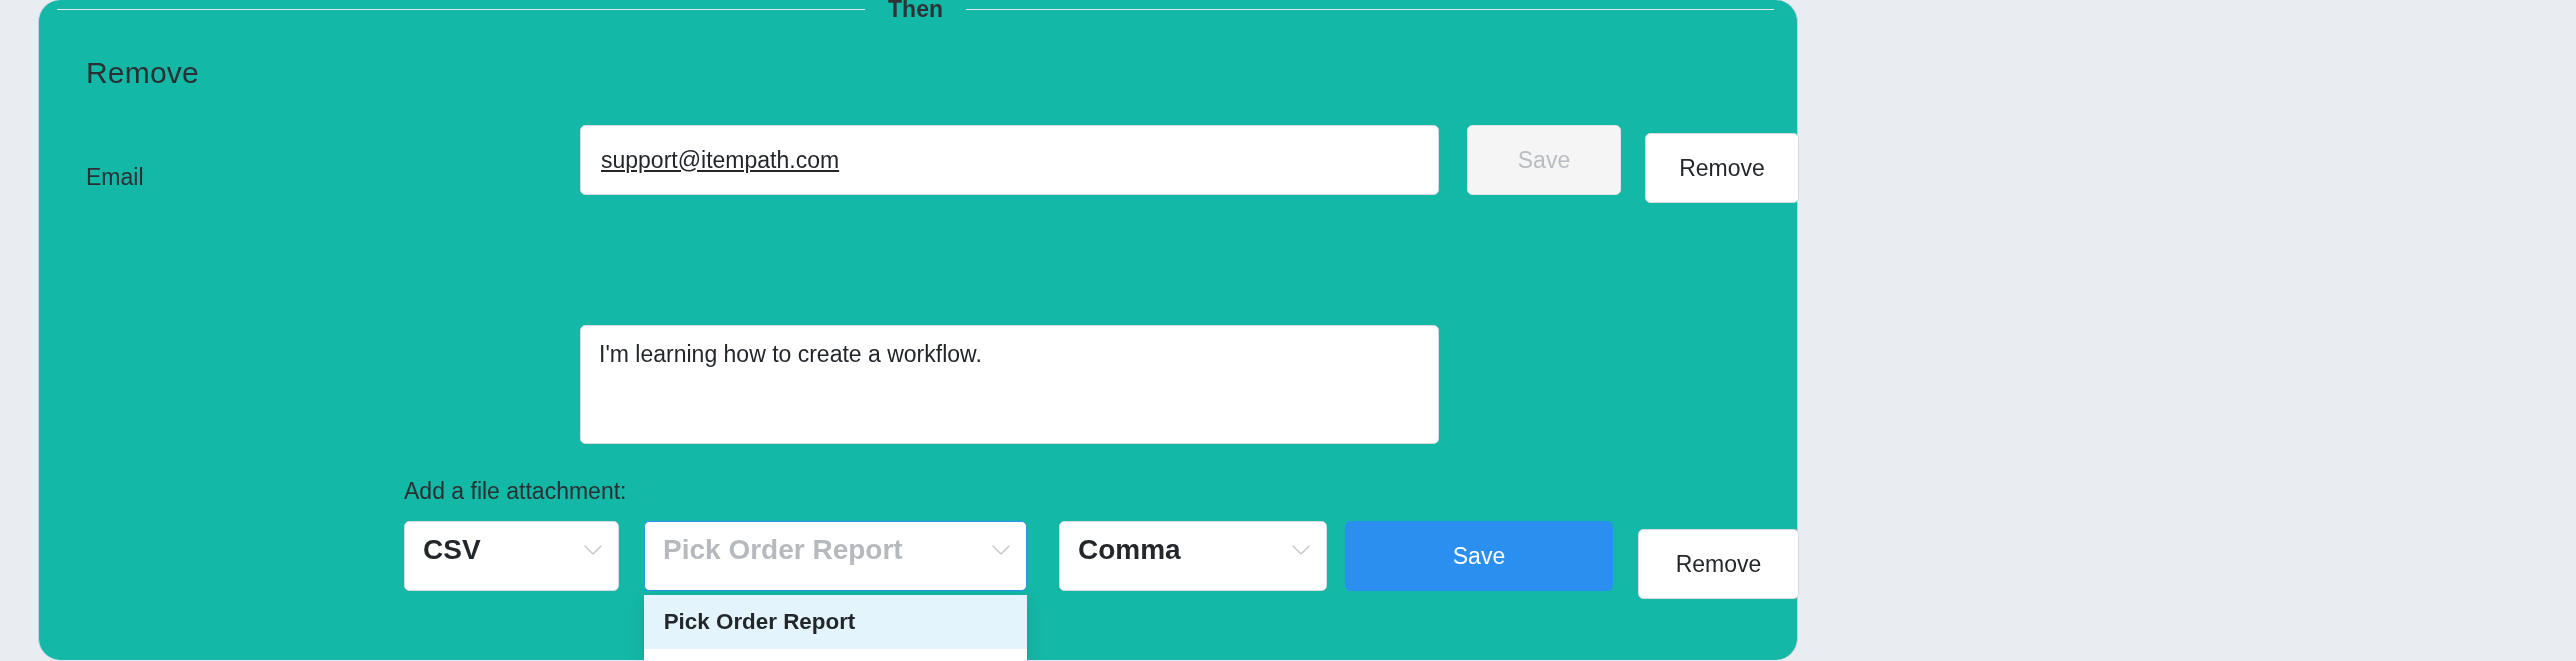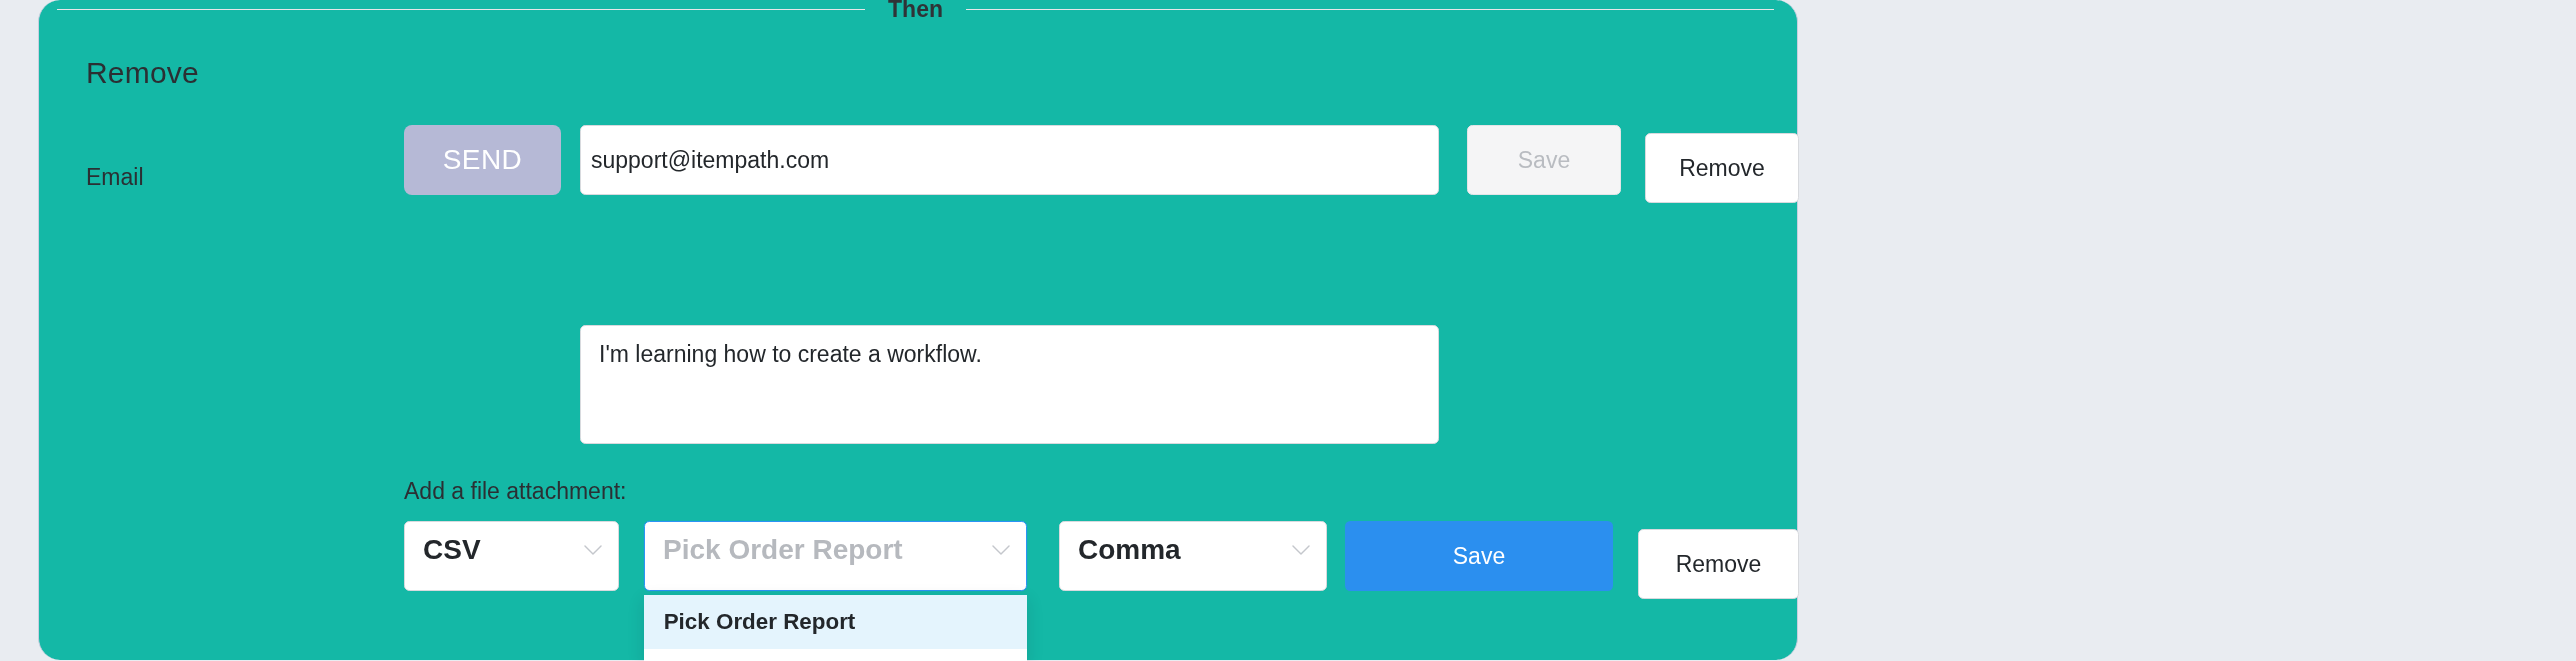--- a/index.html
+++ b/index.html
@@ -116,22 +116,23 @@
   }
 
   .text-input {
     position: absolute;
     background: #ffffff;
     border: 0.9px solid #d8dade;
     border-radius: 5.4px;
     font-size: 23px;
     font-family: "Liberation Sans", sans-serif;
     color: #23272b;
-    padding: 0 10px;
+    padding: 0 20px;
     outline: none;
+    text-decoration: underline;
   }
   .email-input {
     left: 541px;
     top: 125px;
     width: 859px;
     height: 70px;
   }
   .subject-input {
     left: 541px;
     top: 225px;
@@ -306,21 +307,20 @@
     <div class="then-divider">
       <span class="then-line"></span>
       <span class="then-label">Then</span>
       <span class="then-line"></span>
     </div>
 
     <div class="actions-title">Remove</div>
 
     <div class="email-label">Email</div>
 
-    <button class="send-btn">SEND</button>
 
     <input class="text-input email-input" type="text" value="support@itempath.com" style="">
 
 
     <textarea class="body-textarea" style="">I'm learning how to create a workflow.</textarea>
 
     <button class="btn-disabled save-top">Save</button>
     <button class="btn-outline remove-top">Remove</button>
 
     <div class="attach-label">Add a file attachment:</div>

